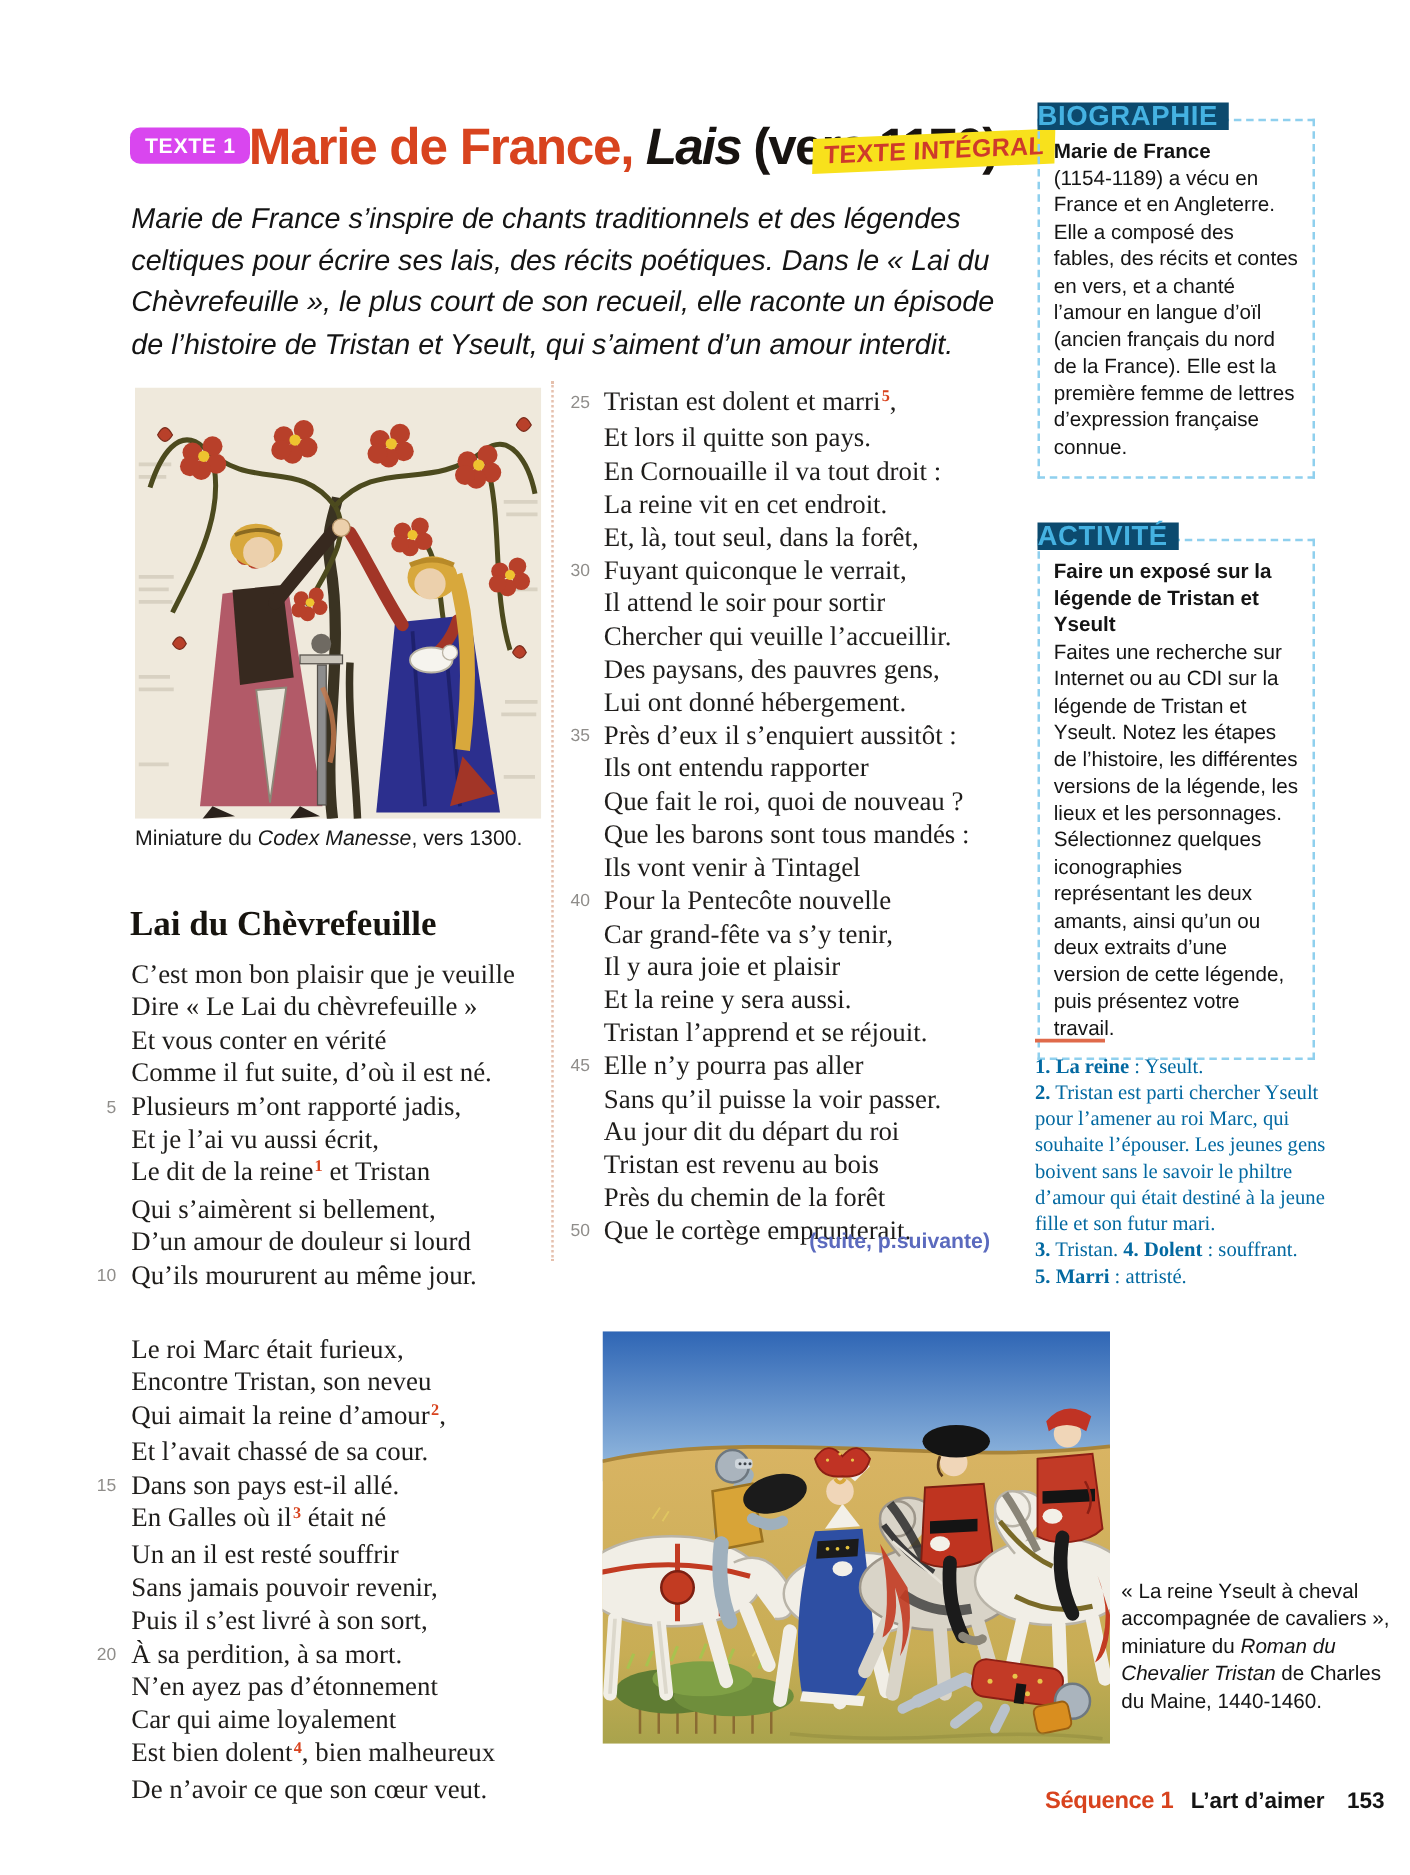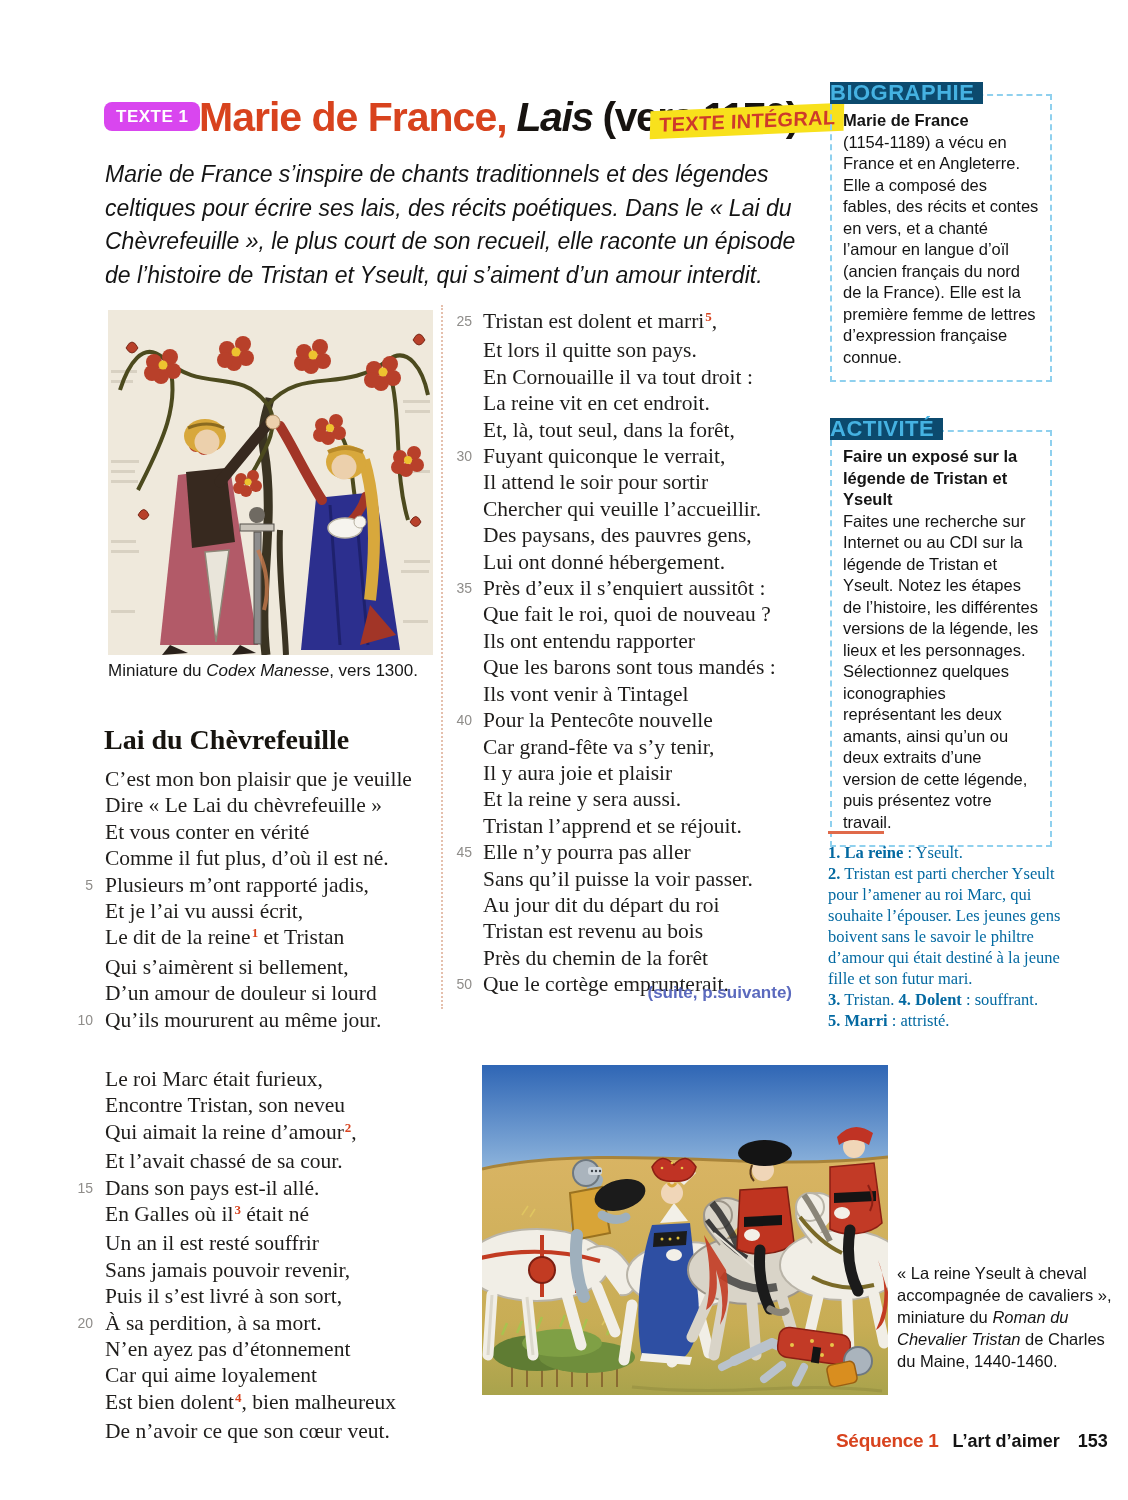--- a/index.html
+++ b/index.html
@@ -221,21 +221,21 @@
       <div class="poem-line">
         <span class="line-num"></span>
         <span class="line-text">Dire « Le Lai du chèvrefeuille »</span>
       </div>
       <div class="poem-line">
         <span class="line-num"></span>
         <span class="line-text">Et vous conter en vérité</span>
       </div>
       <div class="poem-line">
         <span class="line-num"></span>
-        <span class="line-text">Comme il fut plus, d’où il est né.</span>
+        <span class="line-text">Comme il fut suite, d’où il est né.</span>
       </div>
       <div class="poem-line">
         <span class="line-num">5</span>
         <span class="line-text">Plusieurs m’ont rapporté jadis,</span>
       </div>
       <div class="poem-line">
         <span class="line-num"></span>
         <span class="line-text">Et je l’ai vu aussi écrit,</span>
       </div>
       <div class="poem-line">
@@ -354,25 +354,25 @@
       <div class="poem-line">
         <span class="line-num"></span>
         <span class="line-text">Lui ont donné hébergement.</span>
       </div>
       <div class="poem-line">
         <span class="line-num">35</span>
         <span class="line-text">Près d’eux il s’enquiert aussitôt :</span>
       </div>
       <div class="poem-line">
         <span class="line-num"></span>
+        <span class="line-text">Ils ont entendu rapporter</span>
+      </div>
+      <div class="poem-line">
+        <span class="line-num"></span>
         <span class="line-text">Que fait le roi, quoi de nouveau ?</span>
-      </div>
-      <div class="poem-line">
-        <span class="line-num"></span>
-        <span class="line-text">Ils ont entendu rapporter</span>
       </div>
       <div class="poem-line">
         <span class="line-num"></span>
         <span class="line-text">Que les barons sont tous mandés :</span>
       </div>
       <div class="poem-line">
         <span class="line-num"></span>
         <span class="line-text">Ils vont venir à Tintagel</span>
       </div>
       <div class="poem-line">

